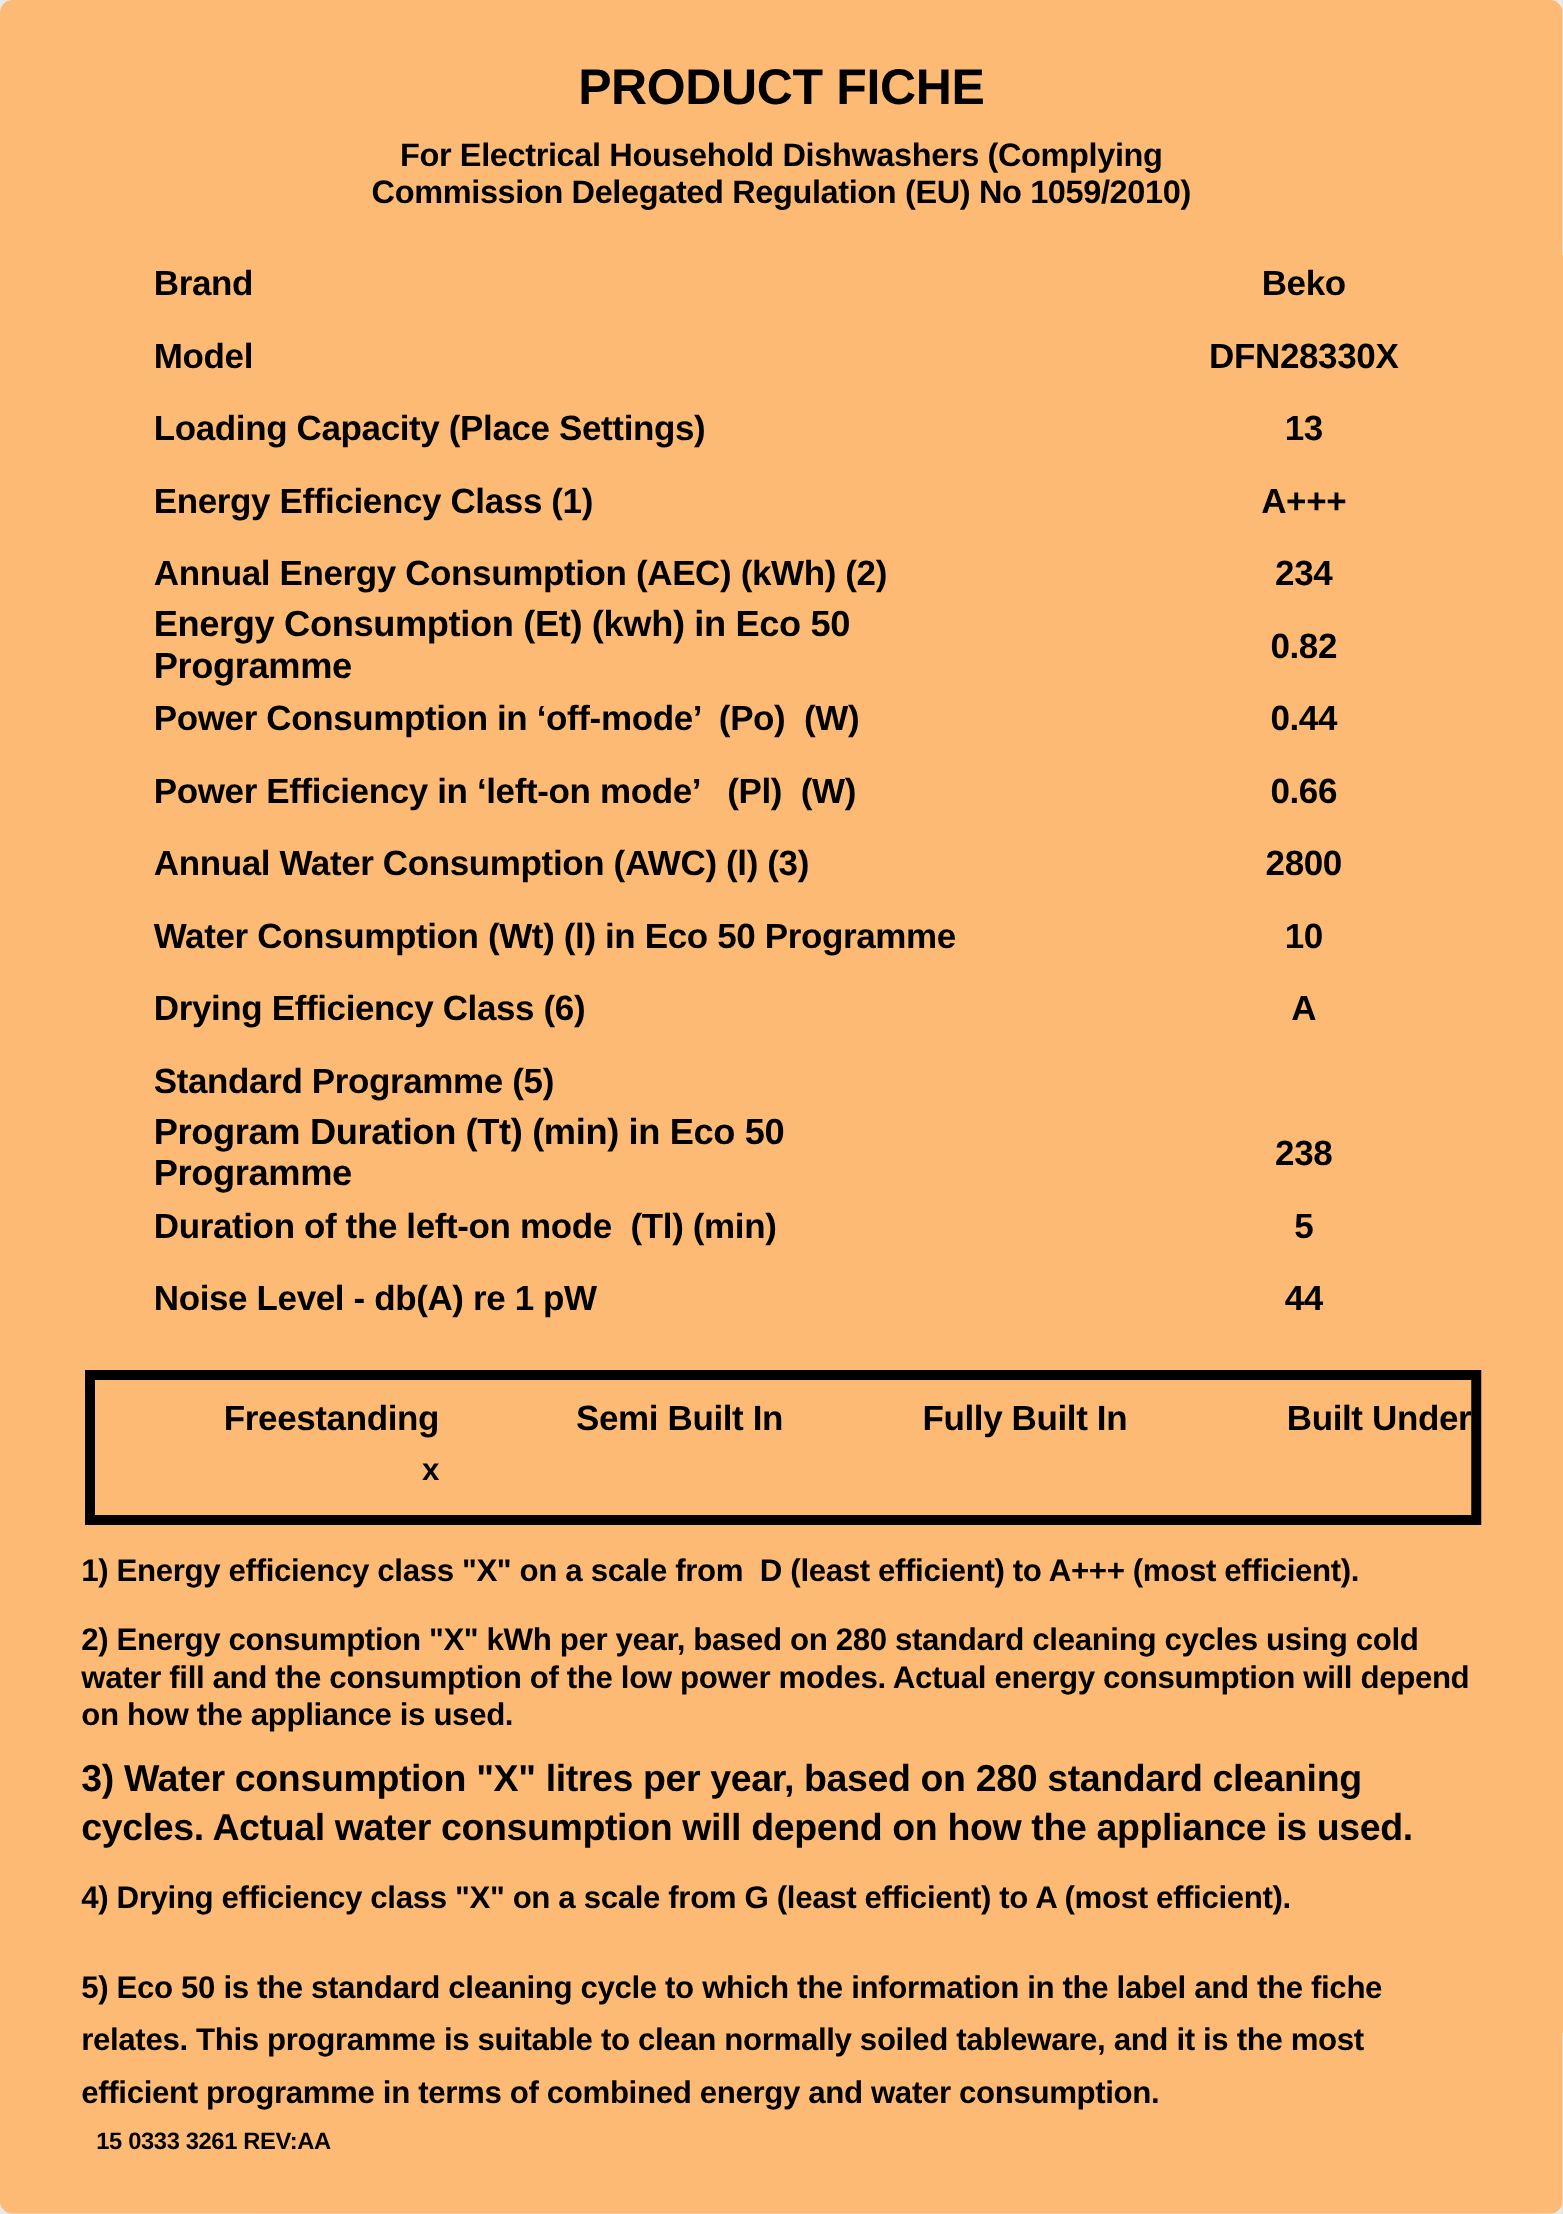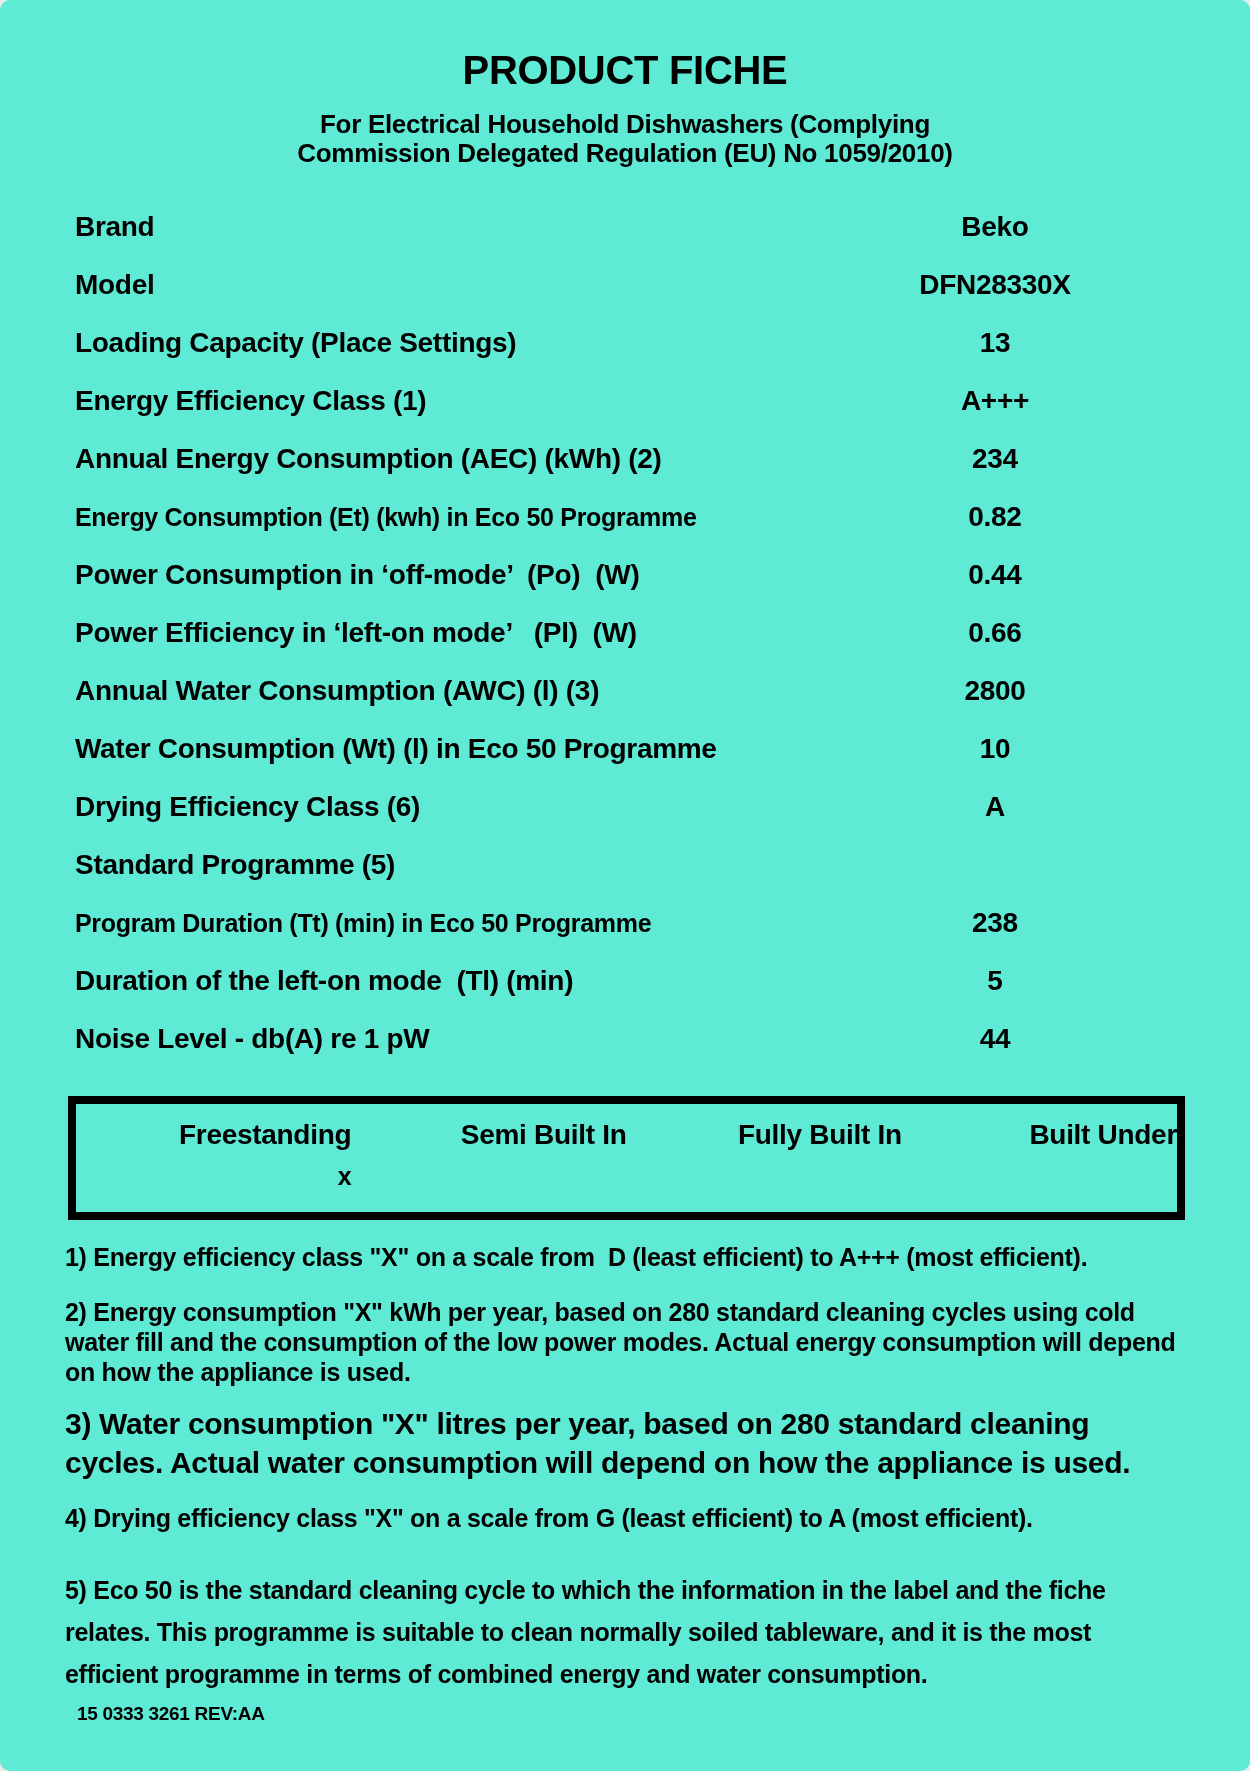--- a/index.html
+++ b/index.html
@@ -1,51 +1,51 @@
 <!DOCTYPE html>
 <html><head>
 <meta charset="utf-8">
 <style>
   html,body { margin:0; padding:0; background:#e8eaeb; }
   * { box-sizing:border-box; }
   .page {
     position:relative;
     width:1250px; height:1771px;
-    background:#5eead4;
+    background:#fdba74;
     border-radius:10px;
     overflow:hidden;
     font-family:"Liberation Sans", sans-serif;
     font-weight:bold;
     color:#000000;
     letter-spacing:-0.3px;
   }
   .title {
     text-align:center;
     font-size:40px;
     line-height:48px;
     padding-top:46px;
   }
   .subtitle {
     text-align:center;
     font-size:26px;
     line-height:29px;
     margin-top:16px;
     white-space:pre-wrap;
   }
-  .spec-table { margin-top:30px; }
+  .spec-table { margin-top:30px;margin-left:48px; }
   .spec-row {
     position:relative;
     height:58px;
     display:flex;
     align-items:center;
     padding-left:75px;
     padding-right:460px;
     font-size:28px;
   }
-  .spec-row.small .label { font-size:25px; }
+  .spec-row.small .label { font-size:29px; }
   .spec-row .label { white-space:pre-wrap; }
   .spec-row .value {
     position:absolute;
     left:810px; width:370px;
     text-align:center;
     font-size:28px;
   }
   .install-box {
     margin-left:68px;
     margin-top:28px;

